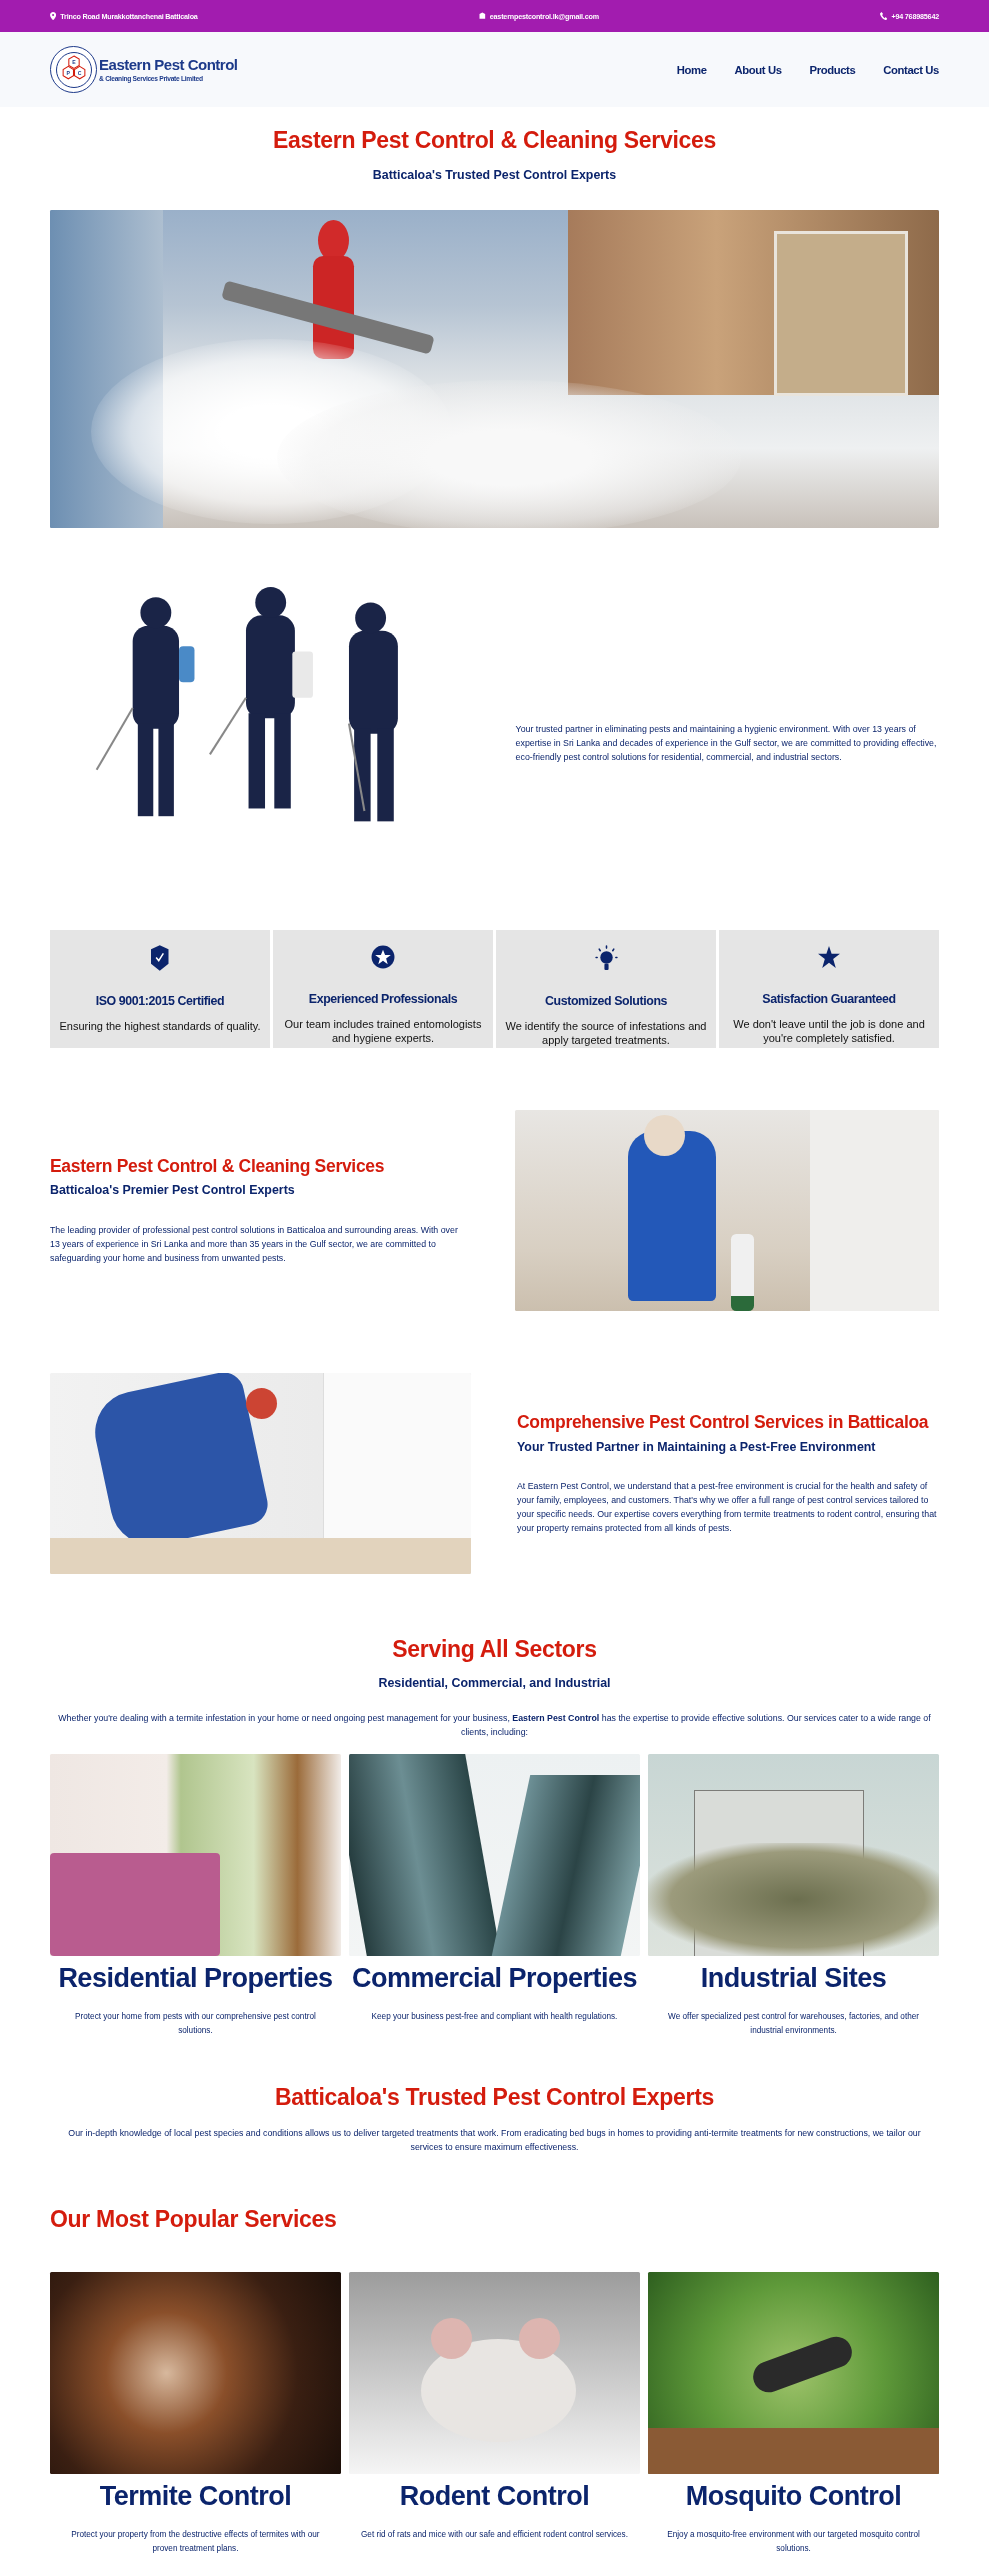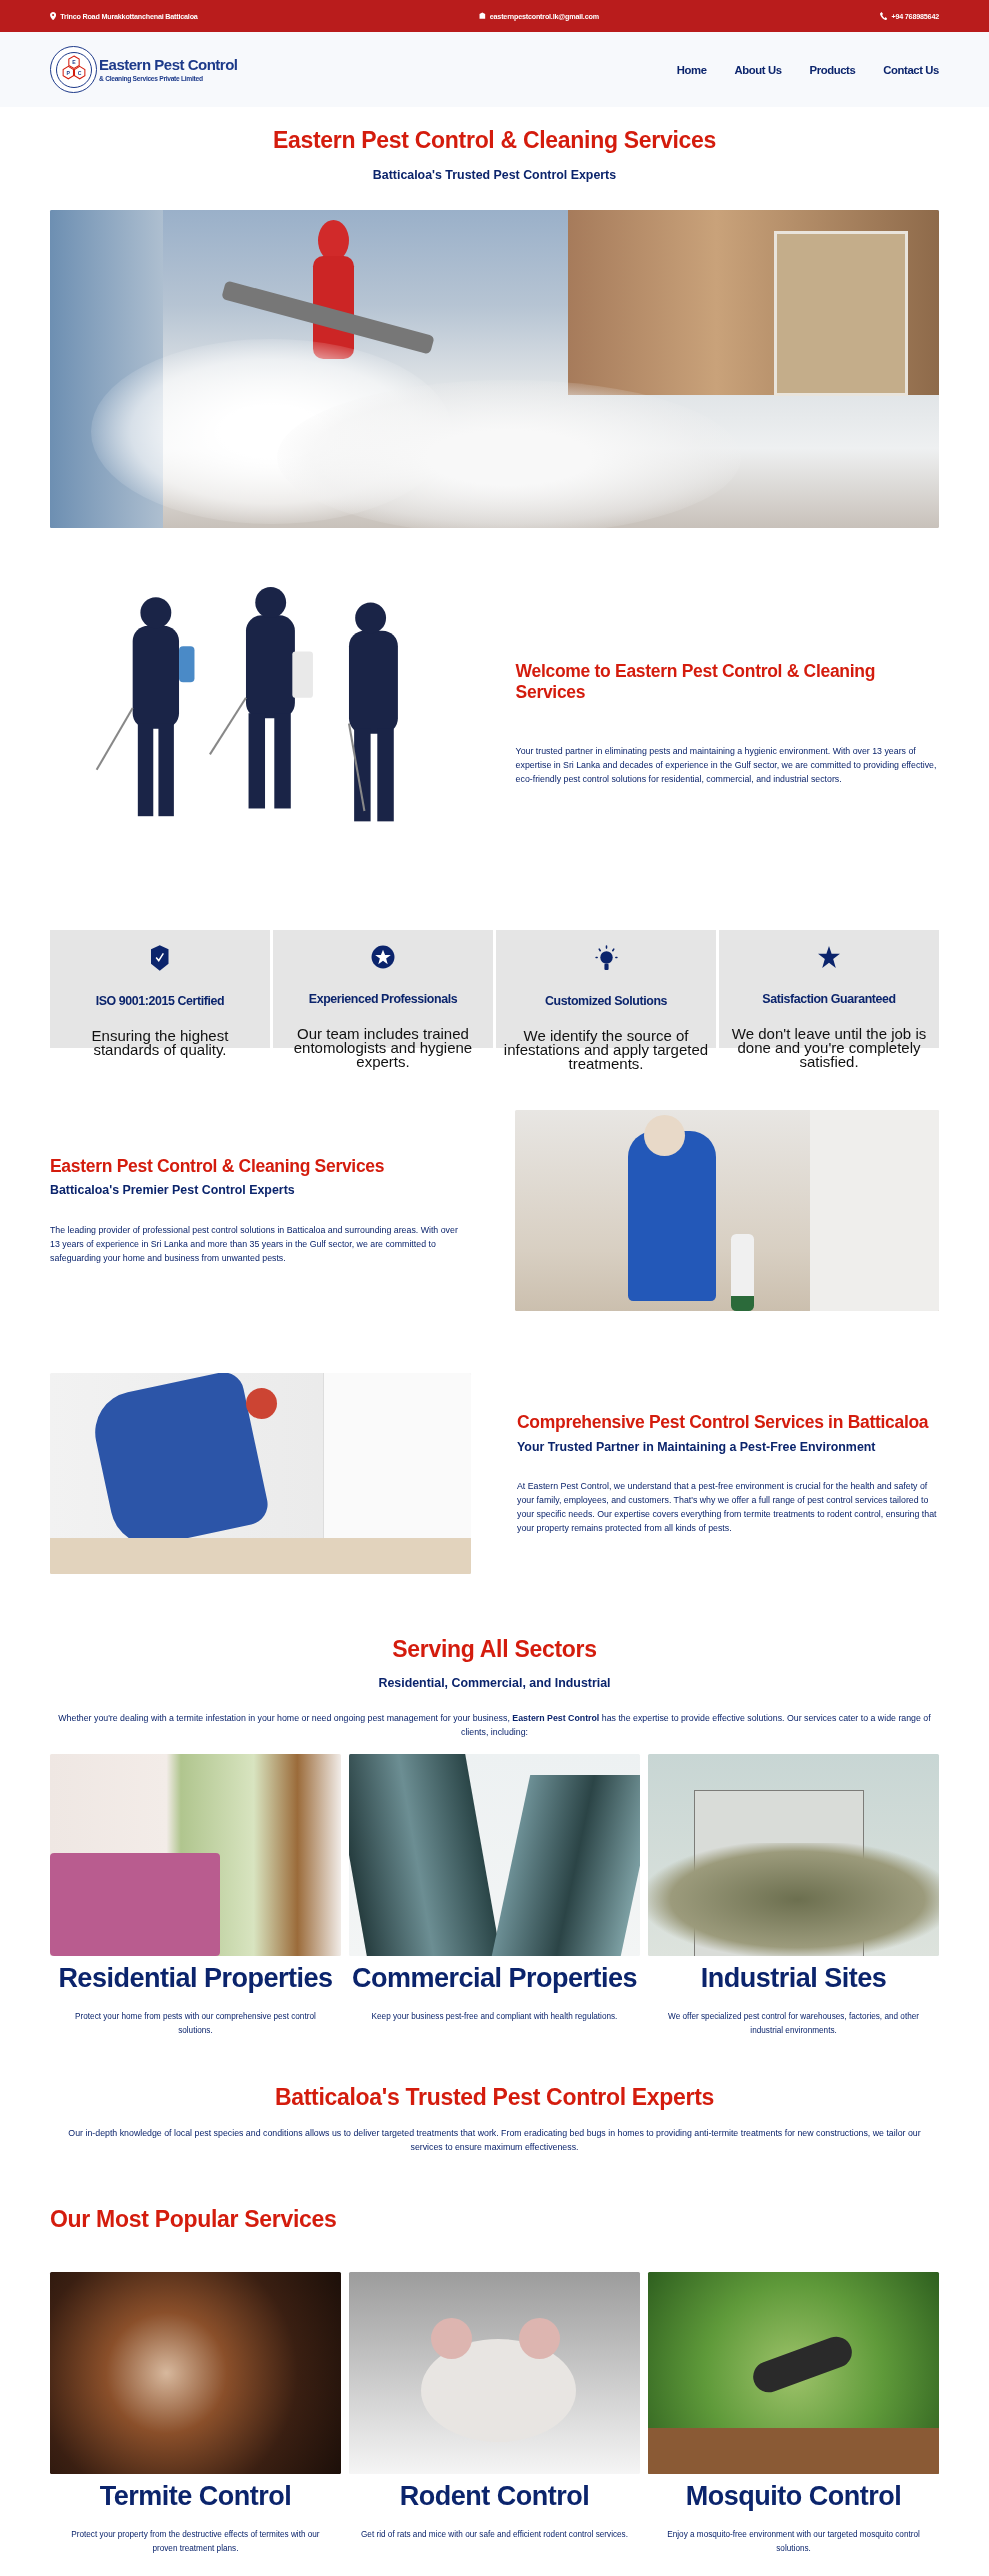--- a/index.html
+++ b/index.html
@@ -1,17 +1,17 @@
 <!DOCTYPE html>
 <html style="font-size:8.2px"><head>
 <meta charset="utf-8">
 <style>
 *{box-sizing:border-box;margin:0;padding:0}
 html,body{width:989px;background:#fff;font-family:"Liberation Sans",sans-serif;color:#0b246c}
-.topbar{height:28px;background:#b91c1c;color:#fff;display:flex;align-items:center;justify-content:space-between;padding:16px 50px;font-size:7.2px;font-weight:bold;letter-spacing:-0.2px}
+.topbar{height:28px;background:#a21caf;color:#fff;display:flex;align-items:center;justify-content:space-between;padding:16px 50px;font-size:7.2px;font-weight:bold;letter-spacing:-0.2px}
 .topbar .it{display:flex;align-items:center;gap:4.1px}
 .topbar svg{fill:#fff}
 .nav{height:75px;background:#f7f9fc;display:flex;align-items:center;justify-content:space-between;padding:0 50px}
 .brand{display:flex;align-items:center;gap:2.1px}
 .logo{width:47px;height:47px;border-radius:50%;border:1.5px solid #1d3a8a;display:flex;align-items:center;justify-content:center;position:relative;background:#fff}
 .logo .inner{width:36px;height:36px;border-radius:50%;border:0.5px solid #1d3a8a;display:flex;align-items:center;justify-content:center}
 .brand-text .n{font-size:15px;font-weight:bold;color:#1d3a8a;letter-spacing:-0.5px;line-height:1}
 .brand-text .s{font-size:6.7px;font-weight:bold;color:#1d3a8a;letter-spacing:-0.3px;margin-top:3.1px}
 .menu{display:flex;gap:28px}
 .menu a{font-size:11.3px;font-weight:bold;color:#0b246c;text-decoration:none;letter-spacing:-0.4px}
@@ -25,21 +25,21 @@
 .welcome{display:flex;align-items:center;margin-top:41px;height:309px}
 .welcome .left{width:445px;height:309px;position:relative}
 .welcome .right{flex:1;padding-left:20.6px}
 h2.sec{font-size:17.5px;line-height:1.22}
 p.body{font-size:8.8px;line-height:14px;color:#0b246c}
 .why{text-align:center;margin-top:52px}
 .why h2{font-size:23px}
 .cards4{display:grid;grid-template-columns:repeat(4,1fr);gap:3.1px;margin-top:31px}
 .card4{background:#e5e5e5;height:118px;padding-top:15.5px;text-align:center}
 .card4 h4{font-size:12.4px;font-weight:bold;margin-top:20.6px;letter-spacing:-0.4px}
-.card4 p{font-size:15px;line-height:14px;color:#111;margin-top:21px;padding:0 7.7px}
+.card4 p{font-size:11px;line-height:14px;color:#111;margin-top:11px;padding:0 7.7px}
 .split{display:flex;align-items:center;gap:46px;margin-top:62px}
 .split .txt{flex:1}
 .split .img{width:424px;height:201px}
 .split h4{font-size:12.4px;font-weight:bold;margin-top:6px}
 .sectors{text-align:center;margin-top:62px}
 .sectors h2{font-size:23px}
 .sectors h4{font-size:12.4px;margin-top:13px;font-weight:bold}
 .cards3{display:grid;grid-template-columns:repeat(3,1fr);gap:8.2px}
 .card3 .img{height:202px}
 .card3 h3{font-size:27px;font-weight:bold;text-align:center;margin-top:7.2px;letter-spacing:-0.5px}
@@ -140,21 +140,20 @@
             <rect x="470" y="160" width="40" height="90" rx="6"></rect>
           </g>
         <g stroke="#888" stroke-width="4">
             <line x1="160" y1="270" x2="90" y2="390"></line>
             <line x1="380" y1="250" x2="310" y2="360"></line>
             <line x1="580" y1="300" x2="610" y2="470"></line>
           </g>
       </svg>
     </div>
     <div class="right">
-      <h2 class="sec h-red">Welcome to Eastern Pest Control &amp; Cleaning Services</h2>
       <p class="body" style="margin-top:40px">Your trusted partner in eliminating pests and maintaining a hygienic environment. With over 13 years of expertise in Sri Lanka and decades of experience in the Gulf sector, we are committed to providing effective, eco-friendly pest control solutions for residential, commercial, and industrial sectors.</p>
     </div>
   </section>
 
   <section class="why">
     <div class="cards4">
       <div class="card4">
         <svg width="17.5" height="26" viewBox="0 0 34 50">
             <path d="M17 0L34 8v28L17 50 0 36V8z" fill="#0b246c"></path>
             <path d="M10 24l5 6 9-14" stroke="#fff" stroke-width="3" fill="none"></path>

